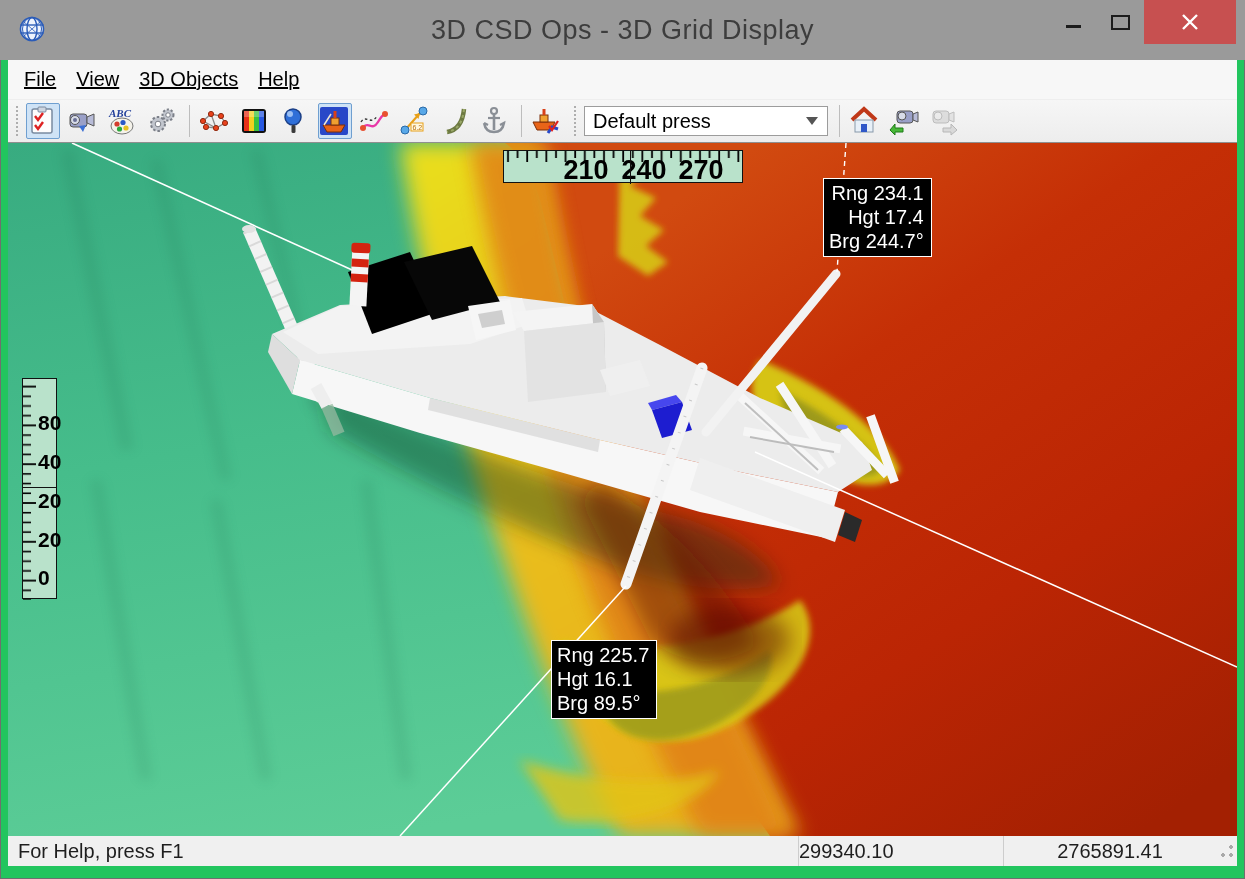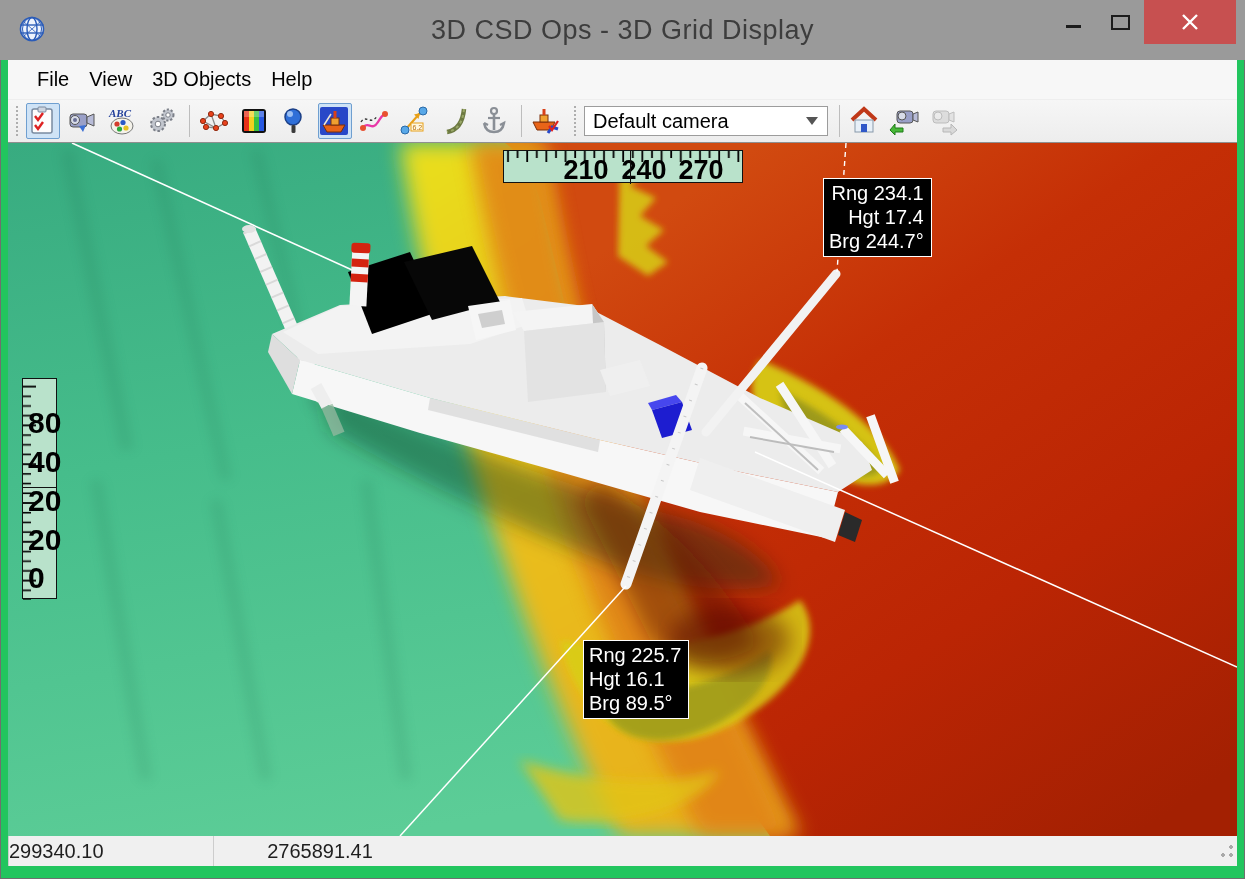--- a/index.html
+++ b/index.html
@@ -14,21 +14,21 @@
      text-align:center; line-height:60px; font-size:27px; color:#3d3d3d; letter-spacing:.5px; }
   .win-controls { position:absolute; top:0; right:9px; height:44px; display:flex; }
   .win-btn { width:47px; height:44px; display:flex; align-items:center; justify-content:center; }
   .win-btn.close { width:92px; background:#c75050; }
   .min-glyph { width:15px; height:3px; background:#1c1c1c; margin-top:8px; }
   .max-glyph { width:19px; height:15px; border:2px solid #1c1c1c; background:transparent; }
 
   
   .frame { position:absolute; left:8px; right:8px; top:60px; bottom:13px; background:#fff; }
 
-  .menubar { height:40px; background:#f7f7f7; display:flex; padding-left:19px; border-bottom:1px solid #eee; }
+  .menubar { height:40px; background:#f7f7f7; display:flex; padding-left:6px; border-bottom:1px solid #eee;text-decoration:underline; }
   .menu-item { font-size:20px; color:#000; padding:0 10px; height:100%; display:flex; align-items:center; }
 
   .toolbar { height:43px; background:linear-gradient(#f6f6f6,#ededed); border-bottom:1px solid #8f8f8f; display:flex; align-items:center; padding-left:4px; }
   .grip { width:8px; height:30px; border-left:2px dotted #aeaeae; margin:0 2px 0 4px; }
   .tbtn { width:34px; height:36px; display:flex; align-items:center; border:1px solid transparent; border-radius:2px; margin-right:6px; }
   .tbtn.selected { background:#cfe3f6; border-color:#6f9fd0; }
   .tbtn svg { width:30px; height:30px; }
   .tsep { width:1px; height:32px; background:#bdbdbd; margin:0 8px 0 3px; }
   .camera-select { width:244px; height:30px; background:#fff; border:1px solid #9c9c9c; display:flex; align-items:center; font-size:20px; color:#000; padding-left:8px; position:relative; margin-right:8px; }
   .camera-select .chev { position:absolute; right:9px; top:10px; width:0; height:0; border-left:6px solid transparent; border-right:6px solid transparent; border-top:8px solid #555; }
@@ -39,21 +39,21 @@
 
   .compass-ruler { position:absolute; left:495px; top:7px; width:240px; height:33px;
      background:#b9e2cb; border:1px solid #111; }
   .compass-ruler .ticks { position:absolute; left:0; top:0; }
   .compass-ruler .cnum { position:absolute; top:6px; font-size:27px; font-weight:bold; color:#000; transform:translateX(-50%); line-height:27px; }
   .compass-ruler .lubber { position:absolute; left:126px; top:0; width:1px; height:33px; background:#111; }
 
   .depth-scale { position:absolute; left:14px; top:235px; width:35px; height:221px;
      background:#b9e2cb; border:1px solid #111; }
   .depth-scale .ticks { position:absolute; left:0; top:0; }
-  .depth-scale .dnum { position:absolute; left:5px; font-size:30px; font-weight:bold; color:#000; transform:translateY(-50%); line-height:27px; }
+  .depth-scale .dnum { position:absolute; left:15px; font-size:21px; font-weight:bold; color:#000; transform:translateY(-50%); line-height:27px; }
   .depth-scale .seam { position:absolute; left:0; top:108px; width:100%; height:1px; background:#111; }
 
   .anchor-label { position:absolute; background:#000; border:1px solid #fff; color:#fff;
      font-size:20px; line-height:24px; padding:2px 7px 3px 5px; white-space:nowrap; }
 
   
   .statusbar { height:30px; background:#f0f0f0; display:flex; align-items:center; font-size:20px; color:#1e1e1e; }
   .sb-msg { flex:0 0 790px; padding-left:10px; }
   .sb-sep { width:1px; height:30px; background:#cdcdcd; }
   .sb-x { flex:0 0 204px; text-align:left; }
@@ -223,21 +223,21 @@
           <rect x="9" y="9" width="8" height="7" fill="#f0a030" stroke="#7a2e08"></rect>
           <rect x="11.5" y="3" width="3" height="6" fill="#d84018"></rect>
           <path d="M17,27 l4,-6 l6,2" fill="none" stroke="#2848c8" stroke-width="3"></path>
           <path d="M18,20 l3,4 l6,-9" fill="none" stroke="#d22" stroke-width="2.2"></path>
         </svg>
       </div>
 
       <div class="grip"></div>
 
       <div class="camera-select">
-        <span>Default camera</span>
+        <span>Default press</span>
         <span class="chev"></span>
       </div>
 
       <div class="tsep"></div>
 
       <div class="tbtn">
         <svg viewBox="0 0 30 30">
           <path d="M3,14 L15,3 L27,14" fill="none" stroke="#c03818" stroke-width="4"></path>
           <rect x="6" y="14" width="18" height="12" fill="#e8f0f8" stroke="#8899aa"></rect>
           <rect x="12" y="18" width="6" height="8" fill="#3058c8"></rect>
@@ -415,28 +415,29 @@
         <span class="dnum" style="top:160px">20</span>
         <span class="dnum" style="top:198px">0</span>
         <div class="seam"></div>
       </div>
 
       <div class="anchor-label" style="left:815px; top:35px;text-align:right;">
         <div>Rng 234.1</div>
         <div>Hgt 17.4</div>
         <div>Brg 244.7°</div>
       </div>
-      <div class="anchor-label" style="left:575px; top:497px;">
+      <div class="anchor-label" style="left:543px; top:497px;">
         <div>Rng 225.7</div>
         <div>Hgt 16.1</div>
         <div>Brg 89.5°</div>
       </div>
     </div>
 
     <div class="statusbar">
+      <div class="sb-msg">For Help, press F1</div>
       <div class="sb-sep"></div>
       <div class="sb-x">299340.10</div>
       <div class="sb-sep"></div>
       <div class="sb-y">2765891.41</div>
       <div class="sb-grip"></div>
     </div>
 
   </div>
 </div>
 

